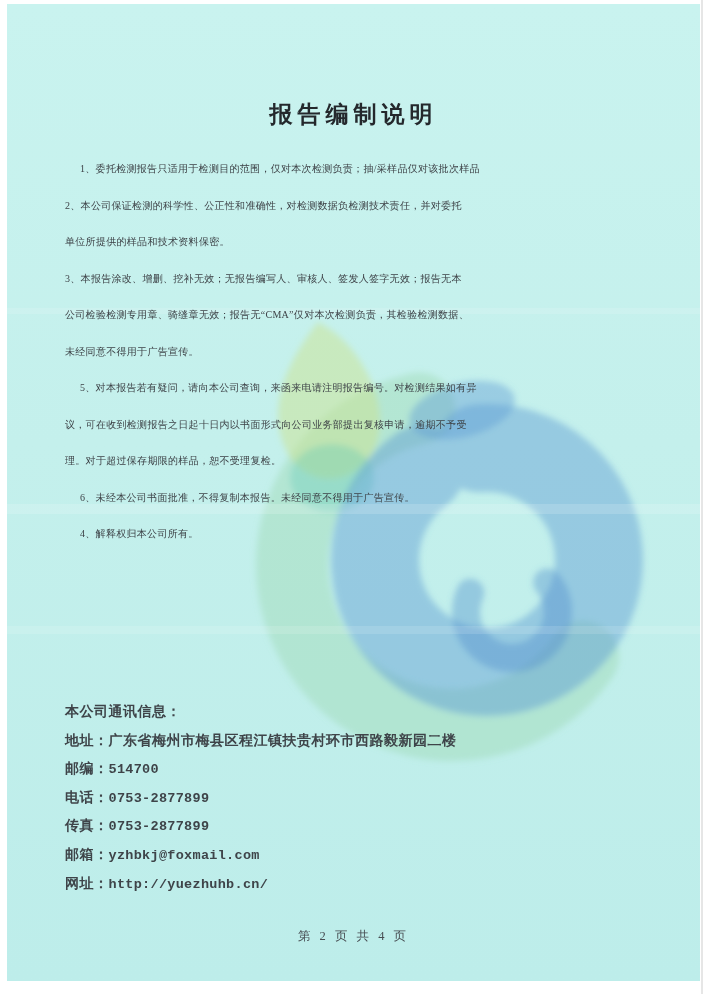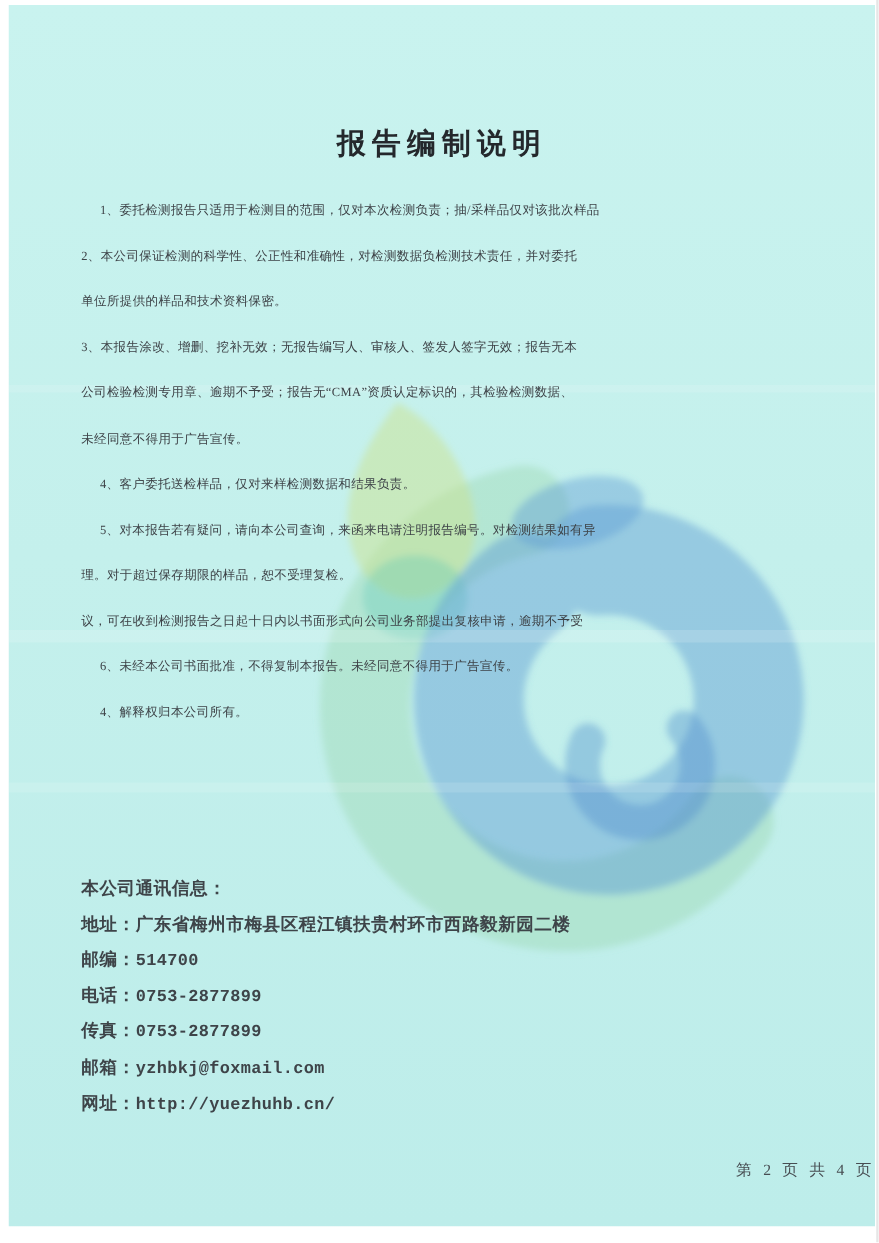--- a/index.html
+++ b/index.html
@@ -29,21 +29,21 @@
     color:#3d4247;white-space:nowrap;
   }
   .ln.ind{padding-left:15px;}
   .contact{position:absolute;top:694px;left:58px;width:560px;font-weight:bold;}
   .cln{
     height:28.6px;line-height:28.6px;font-size:14px;letter-spacing:0.5px;
     color:#3e4449;white-space:nowrap;
   }
   .mono{font-family:"Liberation Mono","DejaVu Sans Mono",monospace;font-size:13.5px;letter-spacing:0.3px;margin-top:44px;}
   .pagefooter{
-    position:absolute;top:924px;left:0;width:100%;text-align:right;
+    position:absolute;top:924px;left:0;width:100%;text-align:center;
     font-size:12.5px;letter-spacing:3px;color:#474d52;
   }
 </style>
 </head>
 <body>
 
 <div class="sheet">
 
   <svg class="wm-svg" viewBox="0 0 703 994" xmlns="http://www.w3.org/2000/svg">
     <defs>
@@ -65,26 +65,25 @@
   <div class="band band2"></div>
   <div class="band band3"></div>
 
   <div class="title">报告编制说明</div>
 
   <div class="body-text">
     <div class="ln ind">1、委托检测报告只适用于检测目的范围，仅对本次检测负责；抽/采样品仅对该批次样品</div>
     <div class="ln">2、本公司保证检测的科学性、公正性和准确性，对检测数据负检测技术责任，并对委托</div>
     <div class="ln">单位所提供的样品和技术资料保密。</div>
     <div class="ln">3、本报告涂改、增删、挖补无效；无报告编写人、审核人、签发人签字无效；报告无本</div>
-    <div class="ln">公司检验检测专用章、逾期不予受；报告无“CMA”资质认定标识的，其检验检测数据、</div>
+    <div class="ln">公司检验检测专用章、骑缝章无效；报告无“CMA”仅对本次检测负责，其检验检测数据、</div>
     <div class="ln">未经同意不得用于广告宣传。</div>
-    <div class="ln ind">4、客户委托送检样品，仅对来样检测数据和结果负责。</div>
     <div class="ln ind">5、对本报告若有疑问，请向本公司查询，来函来电请注明报告编号。对检测结果如有异</div>
+    <div class="ln">议，可在收到检测报告之日起十日内以书面形式向公司业务部提出复核申请，逾期不予受</div>
     <div class="ln">理。对于超过保存期限的样品，恕不受理复检。</div>
-    <div class="ln">议，可在收到检测报告之日起十日内以书面形式向公司业务部提出复核申请，逾期不予受</div>
     <div class="ln ind">6、未经本公司书面批准，不得复制本报告。未经同意不得用于广告宣传。</div>
     <div class="ln ind">4、解释权归本公司所有。</div>
   </div>
 
   <div class="contact">
     <div class="cln">本公司通讯信息：</div>
     <div class="cln">
       <span>地址：</span><span>广东省梅州市梅县区程江镇扶贵村环市西路毅新园二楼</span>
     </div>
     <div class="cln">

